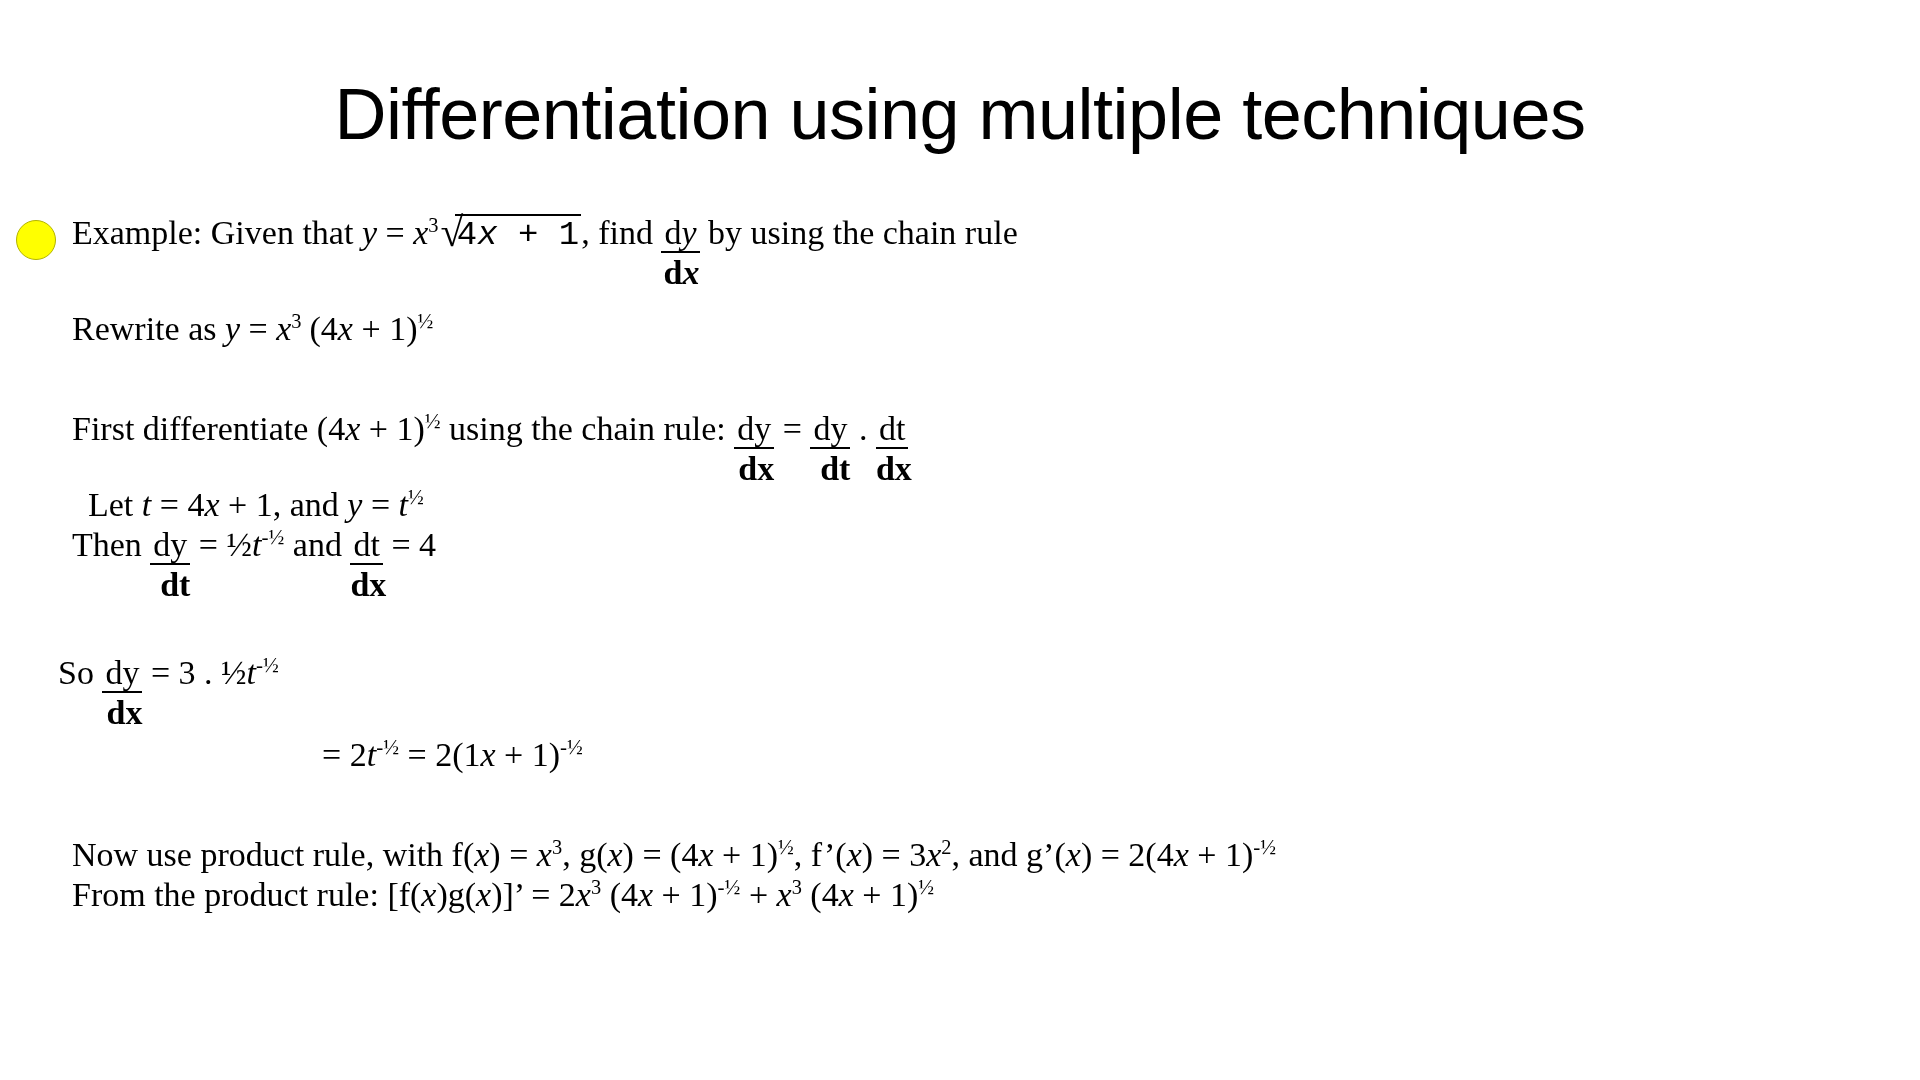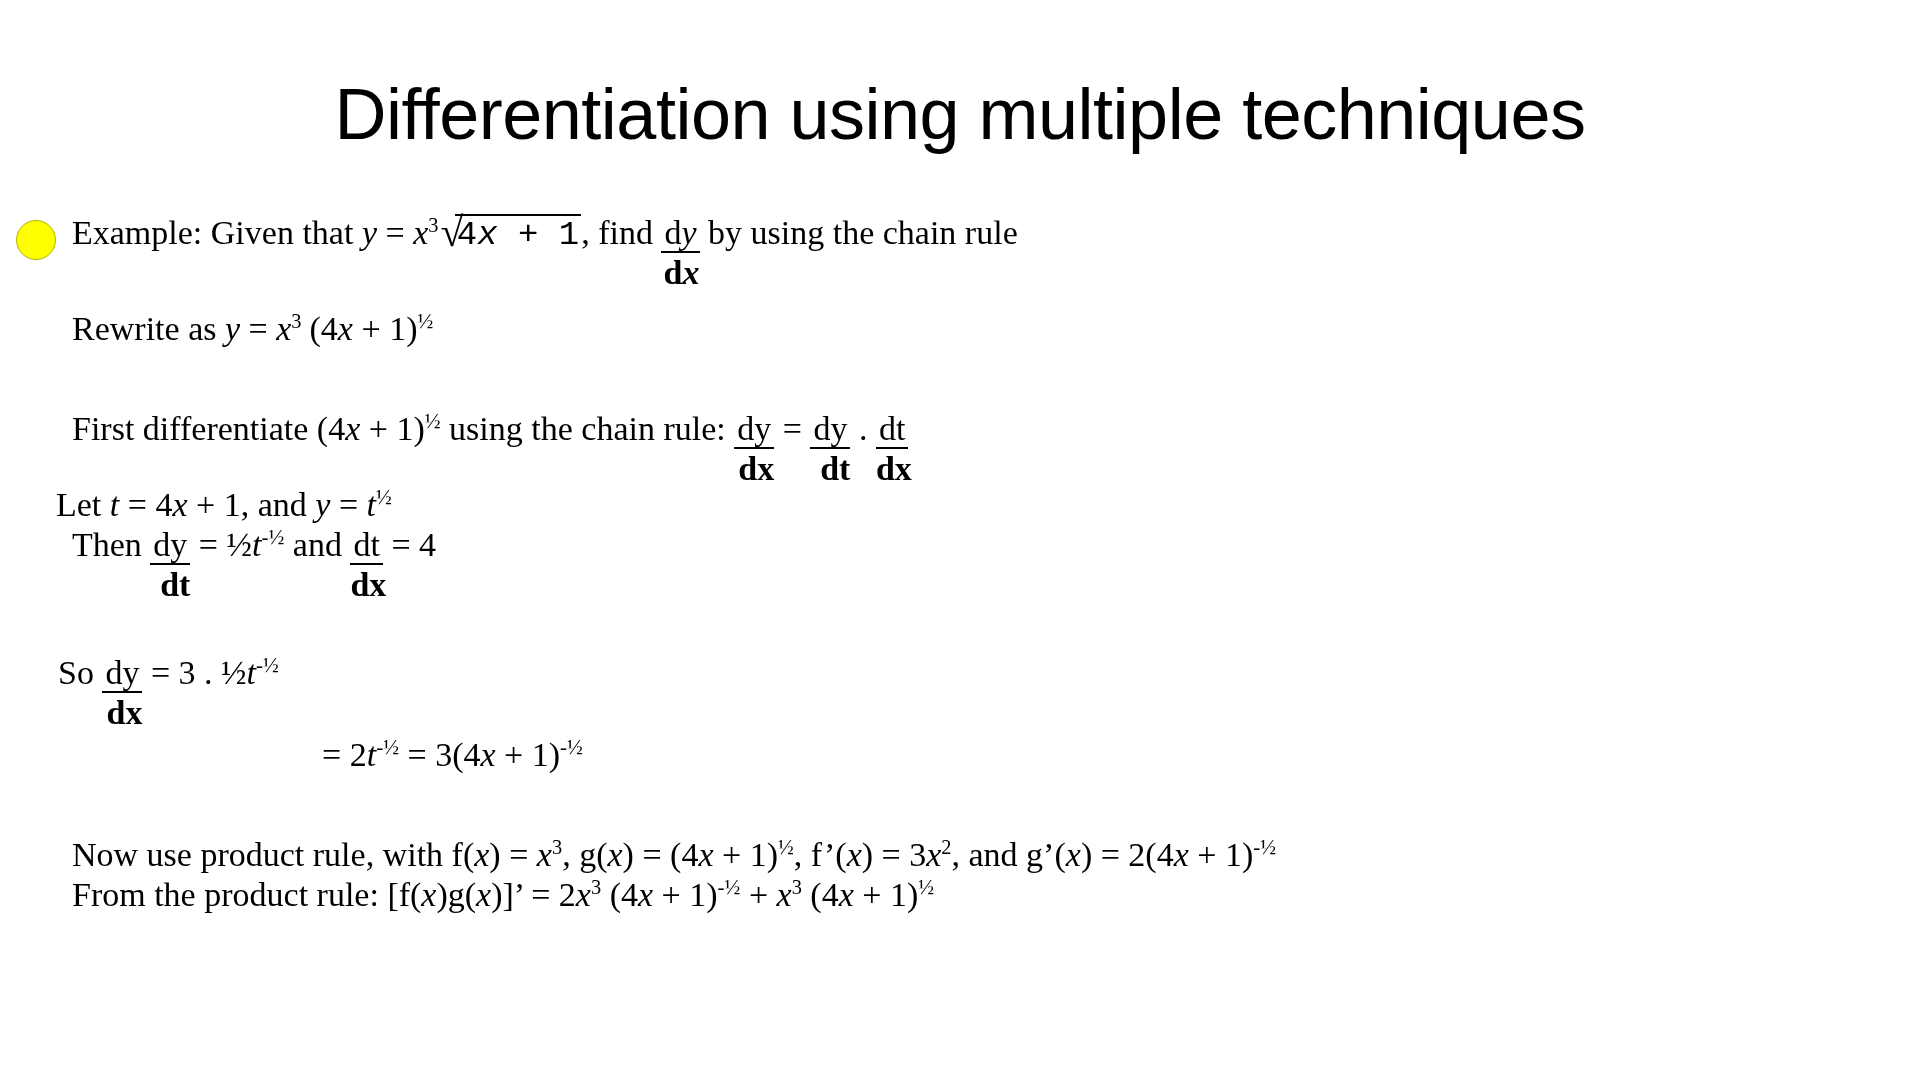--- a/index.html
+++ b/index.html
@@ -145,34 +145,34 @@
     </div>
 
     <div class="line" style="left:72px; top:116px;">
       <span>Rewrite as </span><span class="ital">y</span><span> = </span><span class="ital">x</span><sup>3</sup><span class="sp-sm"></span><span>(4</span><span class="ital">x</span><span> + 1)</span><sup class="half">½</sup>
     </div>
 
     <div class="line" style="left:72px; top:194px;margin-top:22px;">
       <span>First differentiate (4</span><span class="ital">x</span><span> + 1)</span><sup class="half">½</sup><span> using the chain rule: </span><span class="frac-inline"><span class="num">dy</span><span class="den">dx</span></span><span> = </span><span class="frac-inline"><span class="num">dy</span><span class="den">dt</span></span><span> . </span><span class="frac-inline"><span class="num">dt</span><span class="den">dx</span></span>
     </div>
 
-    <div class="line" style="left:56px; top:292px;">
+    <div class="line" style="left:88px; top:292px;">
       <span>Let </span><span class="ital">t</span><span> = 4</span><span class="ital">x</span><span> + 1, and </span><span class="ital">y</span><span> = </span><span class="ital">t</span><sup class="half">½</sup>
     </div>
 
     <div class="line" style="left:72px; top:332px;">
       <span>Then </span><span class="frac-inline"><span class="num">dy</span><span class="den">dt</span></span><span> = ½</span><span class="ital">t</span><sup class="half">-½</sup><span>  and </span><span class="frac-inline"><span class="num">dt</span><span class="den">dx</span></span><span> = 4</span>
     </div>
 
     <div class="line" style="left:58px; top:450px;margin-top:10px;">
       <span>So </span><span class="frac-inline"><span class="num">dy</span><span class="den">dx</span></span><span> = 3 . ½</span><span class="ital">t</span><sup class="half">-½</sup>
     </div>
 
     <div class="line" style="left:322px; top:542px;">
-      <span>= 2</span><span class="ital">t</span><sup class="half">-½</sup><span> = 3(4</span><span class="ital">x</span><span> + 1)</span><sup class="half">-½</sup>
+      <span>= 2</span><span class="ital">t</span><sup class="half">-½</sup><span> = 2(1</span><span class="ital">x</span><span> + 1)</span><sup class="half">-½</sup>
     </div>
 
     <div class="line" style="left:72px; top:642px;">
       <span>Now use product rule, with f(</span><span class="ital">x</span><span>) = </span><span class="ital">x</span><sup>3</sup><span>, g(</span><span class="ital">x</span><span>) = (4</span><span class="ital">x</span><span> + 1)</span><sup class="half">½</sup><span>, f’(</span><span class="ital">x</span><span>) = 3</span><span class="ital">x</span><sup>2</sup><span>, and g’(</span><span class="ital">x</span><span>) = 2(4</span><span class="ital">x</span><span> + 1)</span><sup class="half">-½</sup>
     </div>
 
     <div class="line" style="left:72px; top:682px;">
       <span>From the product rule: [f(</span><span class="ital">x</span><span>)g(</span><span class="ital">x</span><span>)]’ = 2</span><span class="ital">x</span><sup>3</sup><span> (4</span><span class="ital">x</span><span> + 1)</span><sup class="half">-½</sup><span> + </span><span class="ital">x</span><sup>3</sup><span> (4</span><span class="ital">x</span><span> + 1)</span><sup class="half">½</sup>
     </div>
 

